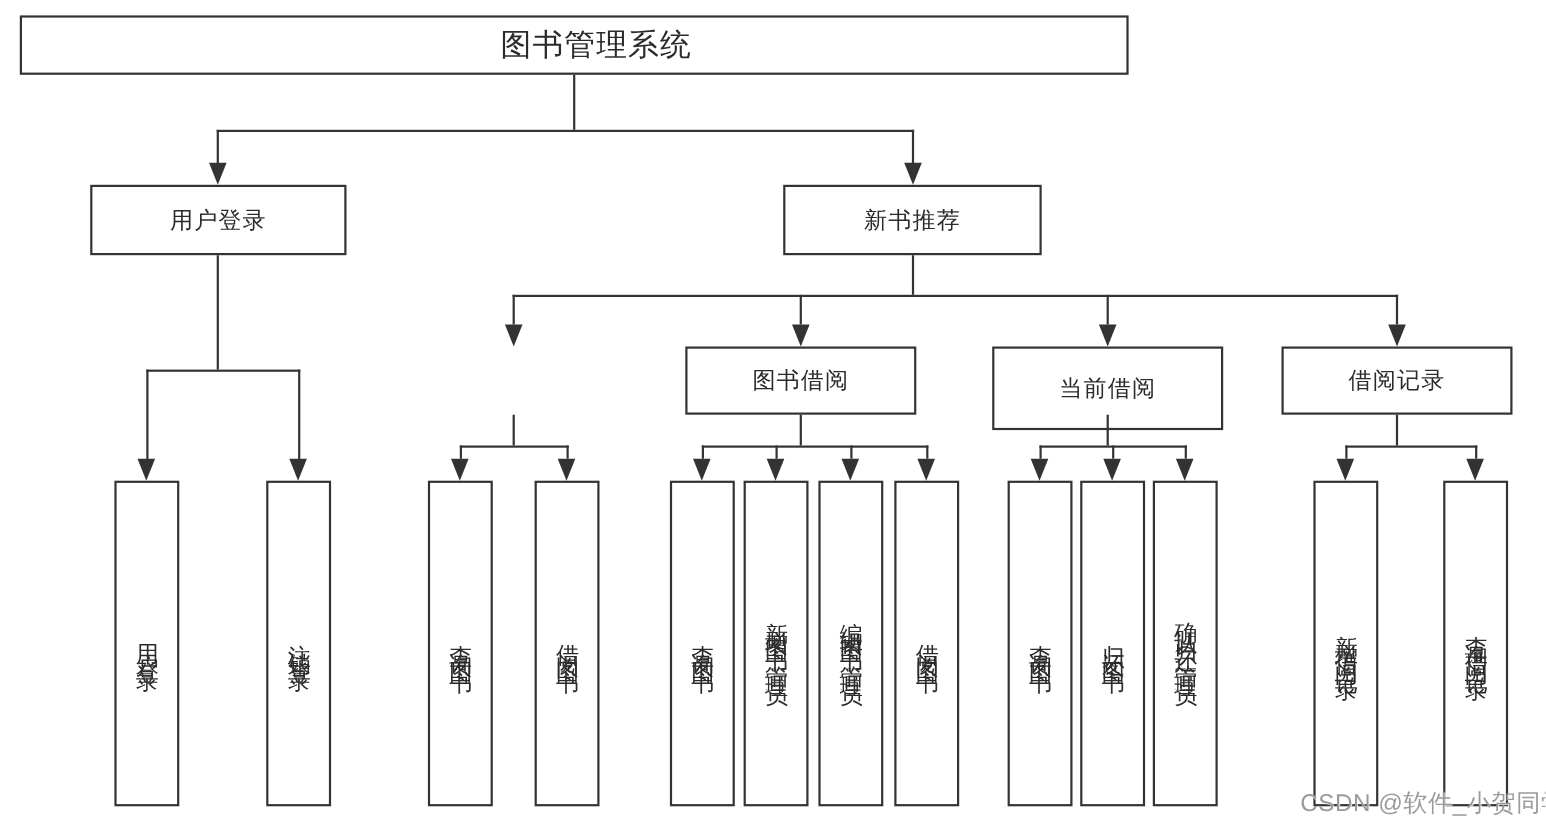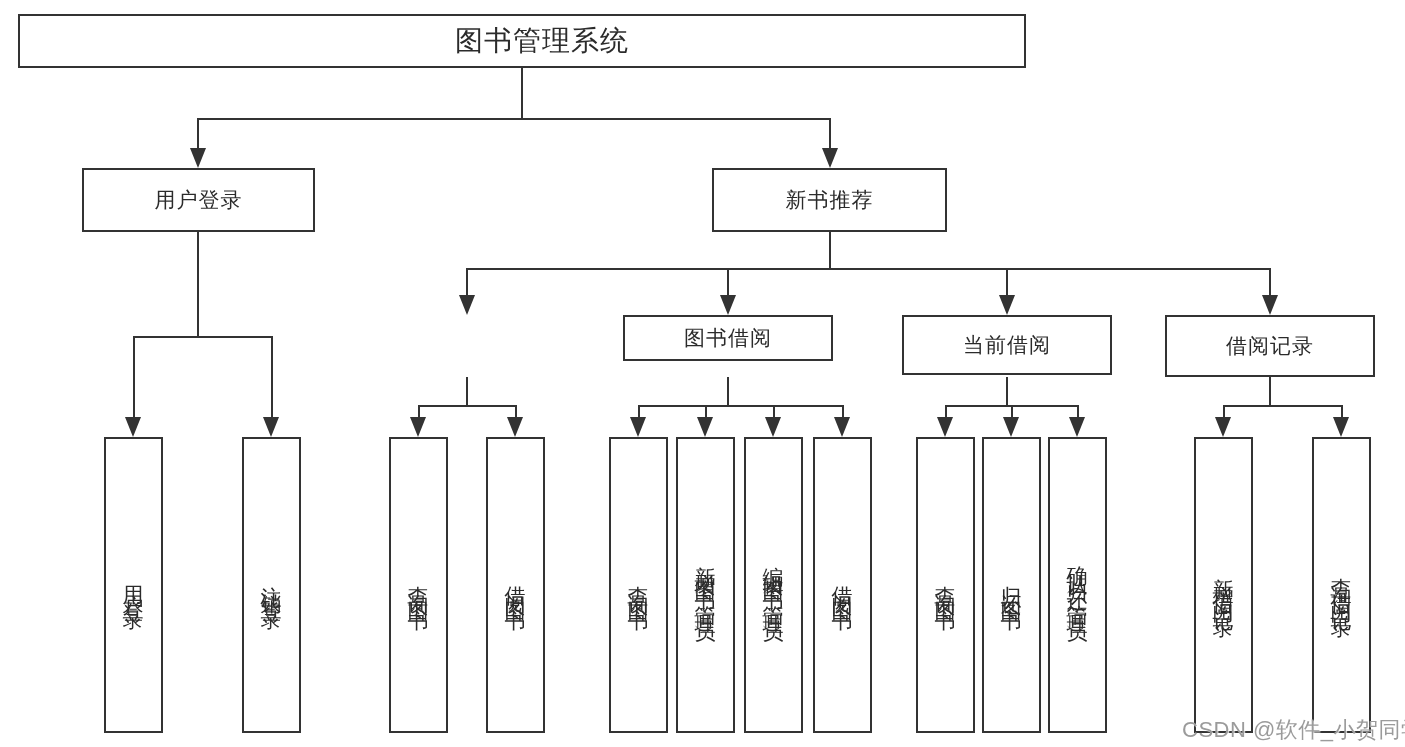--- a/index.html
+++ b/index.html
@@ -81,24 +81,24 @@
     <span>图书管理系统</span>
   </div>
 
   <div class="box hbox" style="left:82px;top:168px;width:233px;height:64px;">
     <span>用户登录</span>
   </div>
   <div class="box hbox" style="left:712px;top:168px;width:235px;height:64px;">
     <span>新书推荐</span>
   </div>
 
-  <div class="box hbox" style="left:623px;top:315px;width:210px;height:46px;">
+  <div class="box hbox" style="left:623px;top:315px;width:210px;height:62px;">
     <span>图书借阅</span>
   </div>
-  <div class="box hbox" style="left:902px;top:315px;width:210px;height:60px;">
+  <div class="box hbox" style="left:902px;top:315px;width:210px;height:76px;">
     <span>当前借阅</span>
   </div>
   <div class="box hbox" style="left:1165px;top:315px;width:210px;height:62px;">
     <span>借阅记录</span>
   </div>
 
   <div class="box vbox" style="left:104px;top:437px;width:59px;height:296px;">
     <span>用户登录</span>
   </div>
   <div class="box vbox" style="left:242px;top:437px;width:59px;height:296px;">

